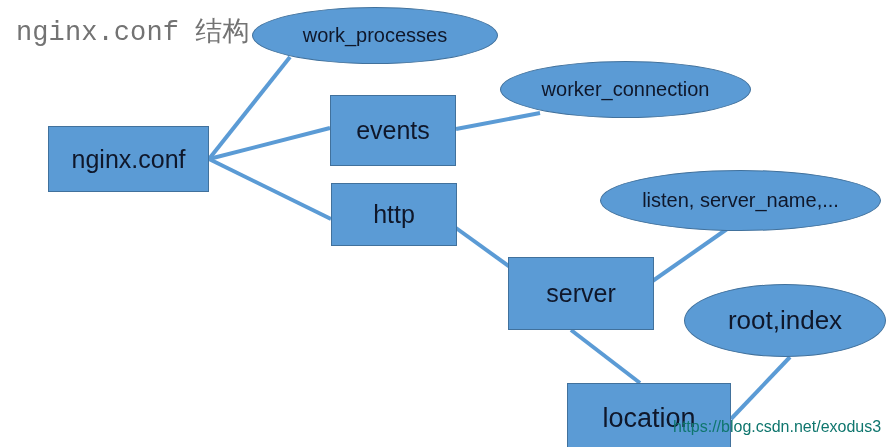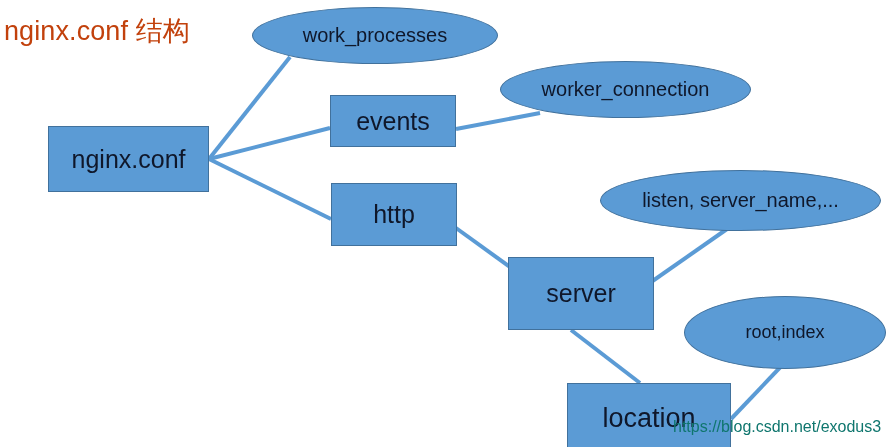--- a/index.html
+++ b/index.html
@@ -44,49 +44,50 @@
     border-radius: 50%;
   }
   .node-label {
     display: block;
     padding: 0 2px;
     white-space: normal;
     word-break: break-word;
   }
   #page-title {
     position: absolute;
-    left: 4px;
+    left: 16px;
     top: 13px;
-    color: #c2410c;
+    color: #737373;
     font-size: 27px;
     letter-spacing: 0.1px;
     white-space: nowrap;
     z-index: 8;
+    font-family: Liberation Mono, monospace;
   }
   #watermark {
     position: absolute;
     left: 673px;
     top: 418px;
     color: #0f766e;
     font-size: 16px;
     white-space: nowrap;
     z-index: 9;
   }
 
   
   #node-nginx-conf { left: 48px;  top: 126px; width: 161px; height: 66px; font-size: 25px; }
-  #node-events     { left: 330px; top: 95px;  width: 126px; height: 52px; font-size: 25px; }
+  #node-events     { left: 330px; top: 95px;  width: 126px; height: 71px; font-size: 25px; }
   #node-http       { left: 331px; top: 183px; width: 126px; height: 63px; font-size: 25px; }
   #node-server     { left: 508px; top: 257px; width: 146px; height: 73px; font-size: 25px; }
   #node-location   { left: 567px; top: 383px; width: 164px; height: 72px; font-size: 27px; }
 
   #node-work-processes     { left: 252px; top: 7px;   width: 246px; height: 57px; font-size: 20px; }
   #node-worker-connection  { left: 500px; top: 61px;  width: 251px; height: 57px; font-size: 20px; }
   #node-listen-servername  { left: 600px; top: 170px; width: 281px; height: 61px; font-size: 20px; }
-  #node-root-index         { left: 684px; top: 296px; width: 202px; height: 73px; font-size: 18px; }
+  #node-root-index         { left: 684px; top: 284px; width: 202px; height: 73px; font-size: 26px; }
 </style>
 </head>
 <body>
 
 <div id="canvas">
 
   <svg id="edge-layer" viewBox="0 0 891 447" width="891" height="447" xmlns="http://www.w3.org/2000/svg">
     <g stroke="#5B9BD5" stroke-width="4" fill="none" stroke-linecap="butt">
       <line x1="209" y1="159" x2="290" y2="57"></line>
       <line x1="209" y1="159" x2="330" y2="128"></line>

